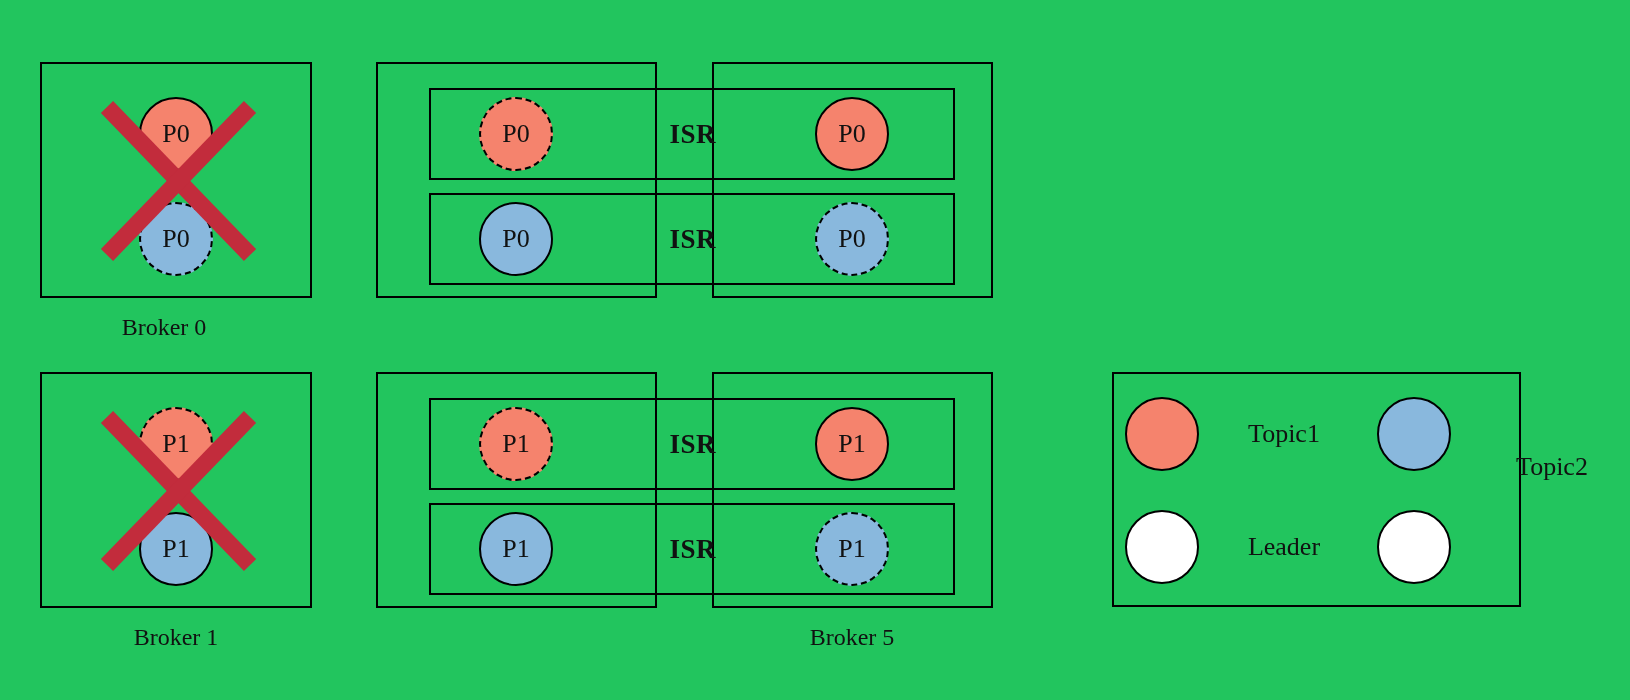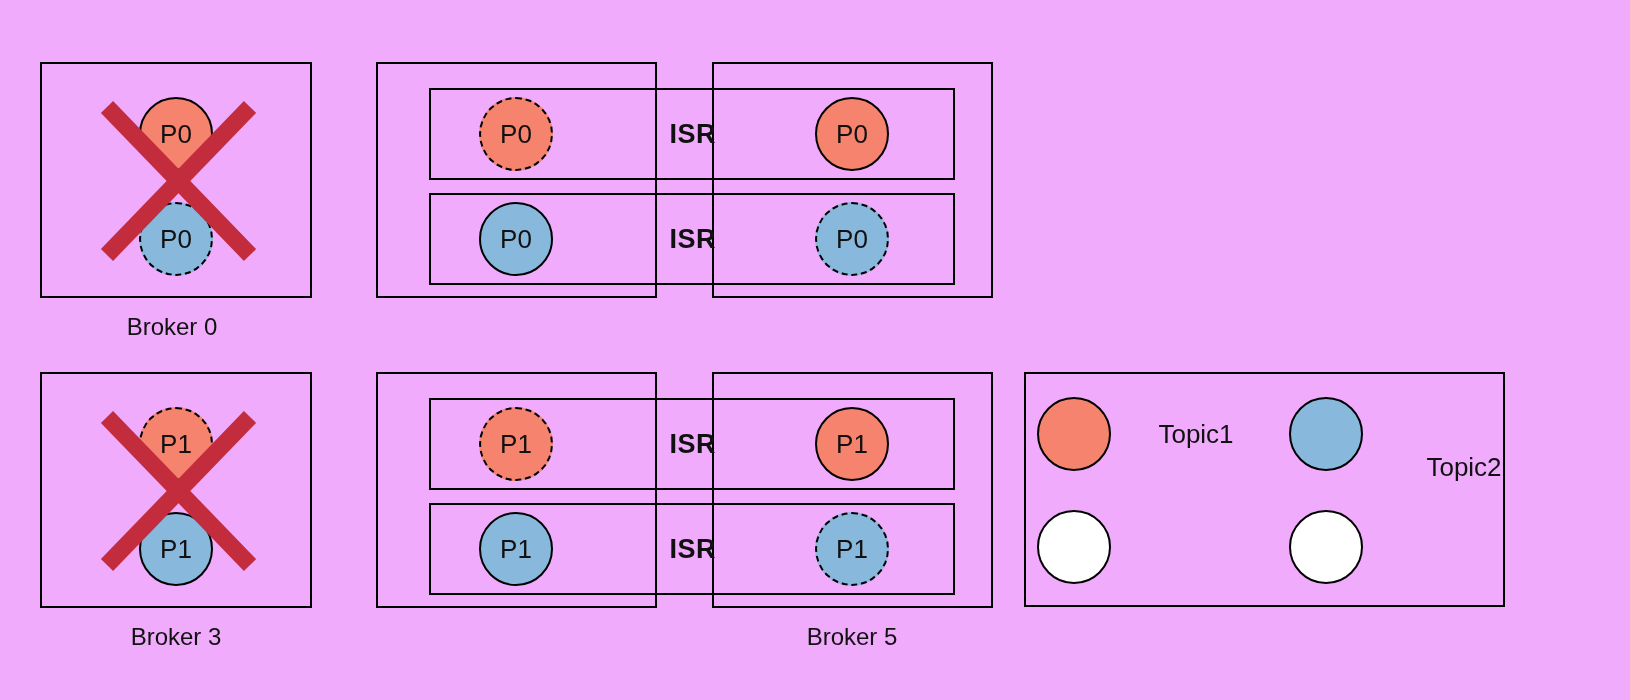--- a/index.html
+++ b/index.html
@@ -1,22 +1,22 @@
 <!DOCTYPE html>
 <html style="--topic1: #f5836d; --topic2: #89b8dd; --cross: #c22c3c; --line: #000000;"><head>
 <meta charset="utf-8">
 <style>
   * { box-sizing: border-box; margin: 0; padding: 0; }
   html, body { background: #ffffff; }
   .canvas {
     position: relative;
     width: 1630px;
     height: 700px;
-    background: #f0abfc;
-    font-family: Liberation Sans, sans-serif;
+    background: #22c55e;
+    font-family: Liberation Serif, serif;
     color: #111111;
     overflow: hidden;
   }
   .broker-box {
     position: absolute;
     height: 236px;
     border: 2px solid #000000;
     background: transparent;
   }
   .isr-band {
@@ -70,23 +70,23 @@
     position: absolute;
     overflow: visible;
   }
   .cross-line {
     stroke: var(--cross, #c22c3c);
     stroke-width: 17;
     stroke-linecap: butt;
   }
   .legend-box {
     position: absolute;
-    left: 1024px;
+    left: 1112px;
     top: 372px;
-    width: 481px;
+    width: 409px;
     height: 235px;
     border: 2px solid #000000;
     background: transparent;
   }
   .legend-swatch {
     position: absolute;
     width: 74px;
     height: 74px;
     border: 2px solid #000000;
     border-radius: 50%;
@@ -135,21 +135,21 @@
   </div>
 
   <svg class="cross" style="left:95px; top:95px;" width="167" height="177" viewBox="0 0 167 177">
     <line class="cross-line" x1="12" y1="12" x2="155" y2="160"></line>
     <line class="cross-line" x1="155" y1="12" x2="12" y2="160"></line>
   </svg>
 
   <div class="isr-label" style="left:652px; top:117px;">ISR</div>
   <div class="isr-label" style="left:652px; top:222px;">ISR</div>
 
-  <div class="broker-label" style="left:72px; top:312px;">Broker 0</div>
+  <div class="broker-label" style="left:64px; top:312px;">Broker 0</div>
 
   <div class="broker-box" style="left:40px; top:372px; width:272px;"></div>
   <div class="broker-box" style="left:376px; top:372px; width:281px;"></div>
   <div class="broker-box" style="left:712px; top:372px; width:281px;"></div>
 
   <div class="isr-band" style="left:429px; top:398px;"></div>
   <div class="isr-band" style="left:429px; top:503px;"></div>
 
   <div class="partition topic1 follower" style="left:139px; top:407px;">
     <span class="p-label">P1</span>
@@ -173,28 +173,29 @@
   </div>
 
   <svg class="cross" style="left:95px; top:405px;" width="167" height="177" viewBox="0 0 167 177">
     <line class="cross-line" x1="12" y1="12" x2="155" y2="160"></line>
     <line class="cross-line" x1="155" y1="12" x2="12" y2="160"></line>
   </svg>
 
   <div class="isr-label" style="left:652px; top:427px;">ISR</div>
   <div class="isr-label" style="left:652px; top:532px;">ISR</div>
 
-  <div class="broker-label" style="left:76px; top:622px;">Broker 3</div>
+  <div class="broker-label" style="left:76px; top:622px;">Broker 1</div>
   <div class="broker-label" style="left:752px; top:622px;">Broker 5</div>
 
   <div class="legend-box">
     <div class="legend-swatch topic1 leader" style="left:11px; top:23px;"></div>
     <div class="legend-label" style="left:70px; top:44px;">Topic1</div>
 
     <div class="legend-swatch topic2 leader" style="left:263px; top:23px;"></div>
     <div class="legend-label" style="left:338px; top:44px;margin-top:33px;">Topic2</div>
 
     <div class="legend-swatch plain leader" style="left:11px; top:136px;"></div>
+    <div class="legend-label" style="left:70px; top:157px;">Leader</div>
 
     <div class="legend-swatch plain follower" style="left:263px; top:136px;"></div>
   </div>
 
 </div>
 
 </body></html>

